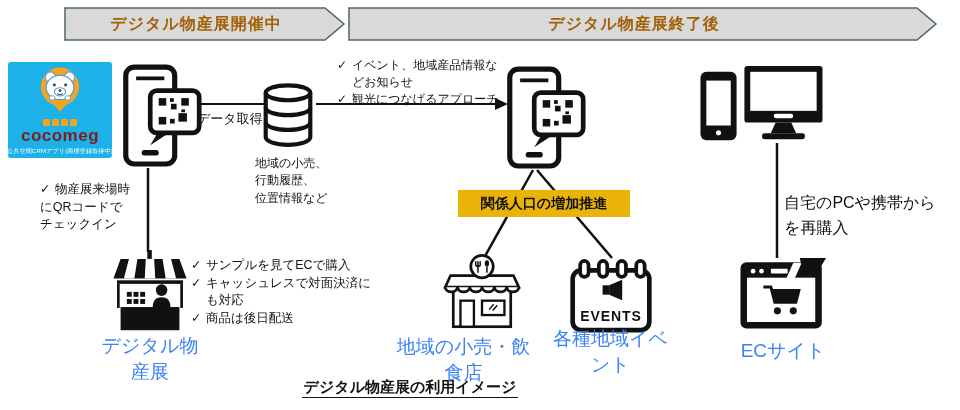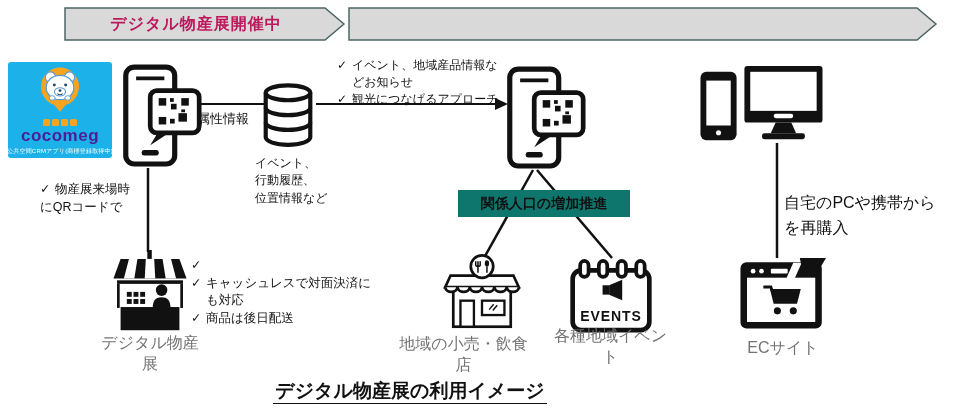--- a/index.html
+++ b/index.html
@@ -5,44 +5,44 @@
   html,body{margin:0;padding:0;background:#fff;}
   #canvas{
     position:relative;width:960px;height:410px;background:#fff;overflow:hidden;
     font-family:"Liberation Sans","DejaVu Sans",sans-serif;color:#111;
   }
   .abs{position:absolute;}
   svg{display:block;}
   
   .banner-text{
     display:flex;align-items:center;justify-content:center;
-    font-size:16px;font-weight:600;letter-spacing:1px;color:#be185d;
+    font-size:16px;font-weight:600;letter-spacing:1px;color:#a16207;
   }
   
   .logo{
     left:8px;top:62px;width:104px;height:96px;background:#1db1e9;border-radius:3px;
     display:flex;flex-direction:column;align-items:center;justify-content:center;gap:1px;
   }
   .logo-badges{display:flex;gap:2px;margin-top:1px;}
   .logo-badges span{width:7px;height:7px;background:#f6a41f;border-radius:1.5px;display:inline-block;}
-  .logo-brand{color:#4c1d95;font-weight:bold;font-size:17px;letter-spacing:.5px;line-height:1;}
+  .logo-brand{color:#7f1d1d;font-weight:bold;font-size:17px;letter-spacing:.5px;line-height:1;}
   .logo-tagline{color:#fff;font-size:6px;letter-spacing:.2px;margin-top:2px;white-space:nowrap;}
   
   .check-list{font-size:12px;line-height:1.4;}
   .check-item{display:flex;}
   .check-mark{width:15px;flex:0 0 15px;}
   .small-note{font-size:12px;line-height:1.45;}
-  .caption{font-size:16px;text-align:center;color:#737373;}
+  .caption{font-size:19px;text-align:center;color:#3b82f6;}
   .relation-box{
-    left:458px;top:190px;width:172px;height:27px;background:#0f766e;
+    left:458px;top:190px;width:172px;height:27px;background:#eab308;
     display:flex;align-items:center;justify-content:center;
     font-size:14px;font-weight:600;z-index:3;
   }
   .footer-title{
-    left:0;top:378px;width:820px;text-align:center;font-size:19px;font-weight:bold;
+    left:0;top:378px;width:820px;text-align:center;font-size:15px;font-weight:bold;
   }
   .footer-title span{border-bottom:1.5px solid #111;padding:0 2px 2px 2px;}
   .lbl-data{font-size:13px;}
   .indent{}
 </style>
 </head>
 <body>
 
 <div id="canvas">
 
@@ -57,20 +57,21 @@
   </svg>
 
   <svg class="abs" style="left:64px;top:7px;z-index:2" width="282" height="34" viewBox="0 0 282 34">
     <polygon points="1,1 261,1 280,17 261,33 1,33" fill="#d9d9d9" stroke="#4d6666" stroke-width="1.5"></polygon>
   </svg>
   <div class="abs banner-text" style="left:64px;top:7px;width:264px;height:34px;z-index:2">デジタル物産展開催中</div>
 
   <svg class="abs" style="left:348px;top:7px;z-index:2" width="590" height="34" viewBox="0 0 590 34">
     <polygon points="1,1 569,1 588,17 569,33 1,33" fill="#d9d9d9" stroke="#4d6666" stroke-width="1.5"></polygon>
   </svg>
+  <div class="abs banner-text" style="left:348px;top:7px;width:572px;height:34px;z-index:2">デジタル物産展終了後</div>
 
   <div class="abs logo" style="z-index:2">
     <svg width="52" height="52" viewBox="0 0 60 60">
       <circle cx="30" cy="25" r="22" fill="#f6a41f"></circle>
       <path d="M20 42 L40 42 L30 54 Z" fill="#f6a41f"></path>
       <circle cx="19" cy="14" r="6" fill="#fff" stroke="#5b9bd5" stroke-width="1.4"></circle>
       <circle cx="41" cy="14" r="6" fill="#fff" stroke="#5b9bd5" stroke-width="1.4"></circle>
       <ellipse cx="30" cy="26" rx="16" ry="14" fill="#fff" stroke="#5b9bd5" stroke-width="1.4"></ellipse>
       <circle cx="23.5" cy="23" r="1.7" fill="#234a66"></circle>
       <circle cx="36.5" cy="23" r="1.7" fill="#234a66"></circle>
@@ -101,30 +102,30 @@
         <rect x="63" y="36" width="8" height="8"></rect>
       <rect x="39" y="56" width="8" height="8"></rect>
         <rect x="52" y="42" width="6" height="6"></rect>
       <rect x="60" y="52" width="9" height="9"></rect>
         <rect x="51" y="58" width="5" height="5"></rect>
       <rect x="51" y="36" width="4" height="4"></rect>
         <rect x="63" y="48" width="4" height="3"></rect>
     </g>
   </svg>
 
-  <div class="abs lbl-data" style="left:197px;top:110px;z-index:2">属性情報</div>
+  <div class="abs lbl-data" style="left:197px;top:110px;z-index:2">データ取得</div>
 
   <svg class="abs" style="left:262px;top:82px;z-index:2" width="52" height="68" viewBox="0 0 56 70">
     <path d="M4 10 V58 A24 8 0 0 0 52 58 V10" fill="#fff" stroke="#111" stroke-width="4.5"></path>
     <path d="M4 26 A24 8 0 0 0 52 26" fill="none" stroke="#111" stroke-width="4.5"></path>
     <path d="M4 42 A24 8 0 0 0 52 42" fill="none" stroke="#111" stroke-width="4.5"></path>
     <ellipse cx="28" cy="10" rx="24" ry="8" fill="#fff" stroke="#111" stroke-width="4.5"></ellipse>
   </svg>
   <div class="abs small-note" style="left:255px;top:155px;z-index:2">
-    <div>イベント、</div>
+    <div>地域の小売、</div>
     <div>行動履歴、</div>
     <div>位置情報など</div>
   </div>
 
   <div class="abs check-list" style="left:337px;top:57px;width:170px;z-index:2">
     <div class="check-item">
         <span class="check-mark">✓</span>
         <span>イベント、地域産品情報などお知らせ</span>
       </div>
     <div class="check-item">
@@ -152,20 +153,21 @@
   </svg>
 
   <div class="abs relation-box">関係人口の増加推進</div>
 
   <div class="abs check-list" style="left:40px;top:181px;width:130px;font-size:12.5px;z-index:2">
     <div class="check-item">
         <span class="check-mark">✓</span>
         <span>物産展来場時</span>
       </div>
     <div class="indent">にQRコードで</div>
+    <div class="indent">チェックイン</div>
   </div>
 
   <svg class="abs" style="left:103px;top:250px;z-index:2" width="94" height="82" viewBox="0 0 100 92">
     <rect x="47" y="0" width="5" height="10" fill="#111"></rect>
     <polygon points="17,10 83,10 91,32 9,32" fill="#111"></polygon>
     <polygon points="26.4,10 35.9,10 32.4,32 20.7,32" fill="#fff"></polygon>
     <polygon points="45.3,10 54.7,10 55.9,32 44.1,32" fill="#fff"></polygon>
     <polygon points="64.1,10 73.6,10 79.3,32 67.6,32" fill="#fff"></polygon>
     <rect x="13" y="34" width="74" height="4" fill="#111"></rect>
     <rect x="13" y="38" width="3" height="27" fill="#111"></rect>
@@ -180,20 +182,21 @@
     </g>
     <circle cx="63" cy="45" r="6.5" fill="#111"></circle>
     <path d="M53 65 C53 56 57 53 63 53 C69 53 73 56 73 65 Z" fill="#111"></path>
     <rect x="17" y="64" width="66" height="26" fill="#111"></rect>
   </svg>
   <div class="abs caption" style="left:95px;top:333px;width:110px;z-index:2">デジタル物産展</div>
 
   <div class="abs check-list" style="left:191px;top:257px;width:182px;font-size:12.5px;z-index:2">
     <div class="check-item">
         <span class="check-mark">✓</span>
+        <span>サンプルを見てECで購入</span>
       </div>
     <div class="check-item">
         <span class="check-mark">✓</span>
         <span>キャッシュレスで対面決済にも対応</span>
       </div>
     <div class="check-item">
         <span class="check-mark">✓</span>
         <span>商品は後日配送</span>
       </div>
   </div>

